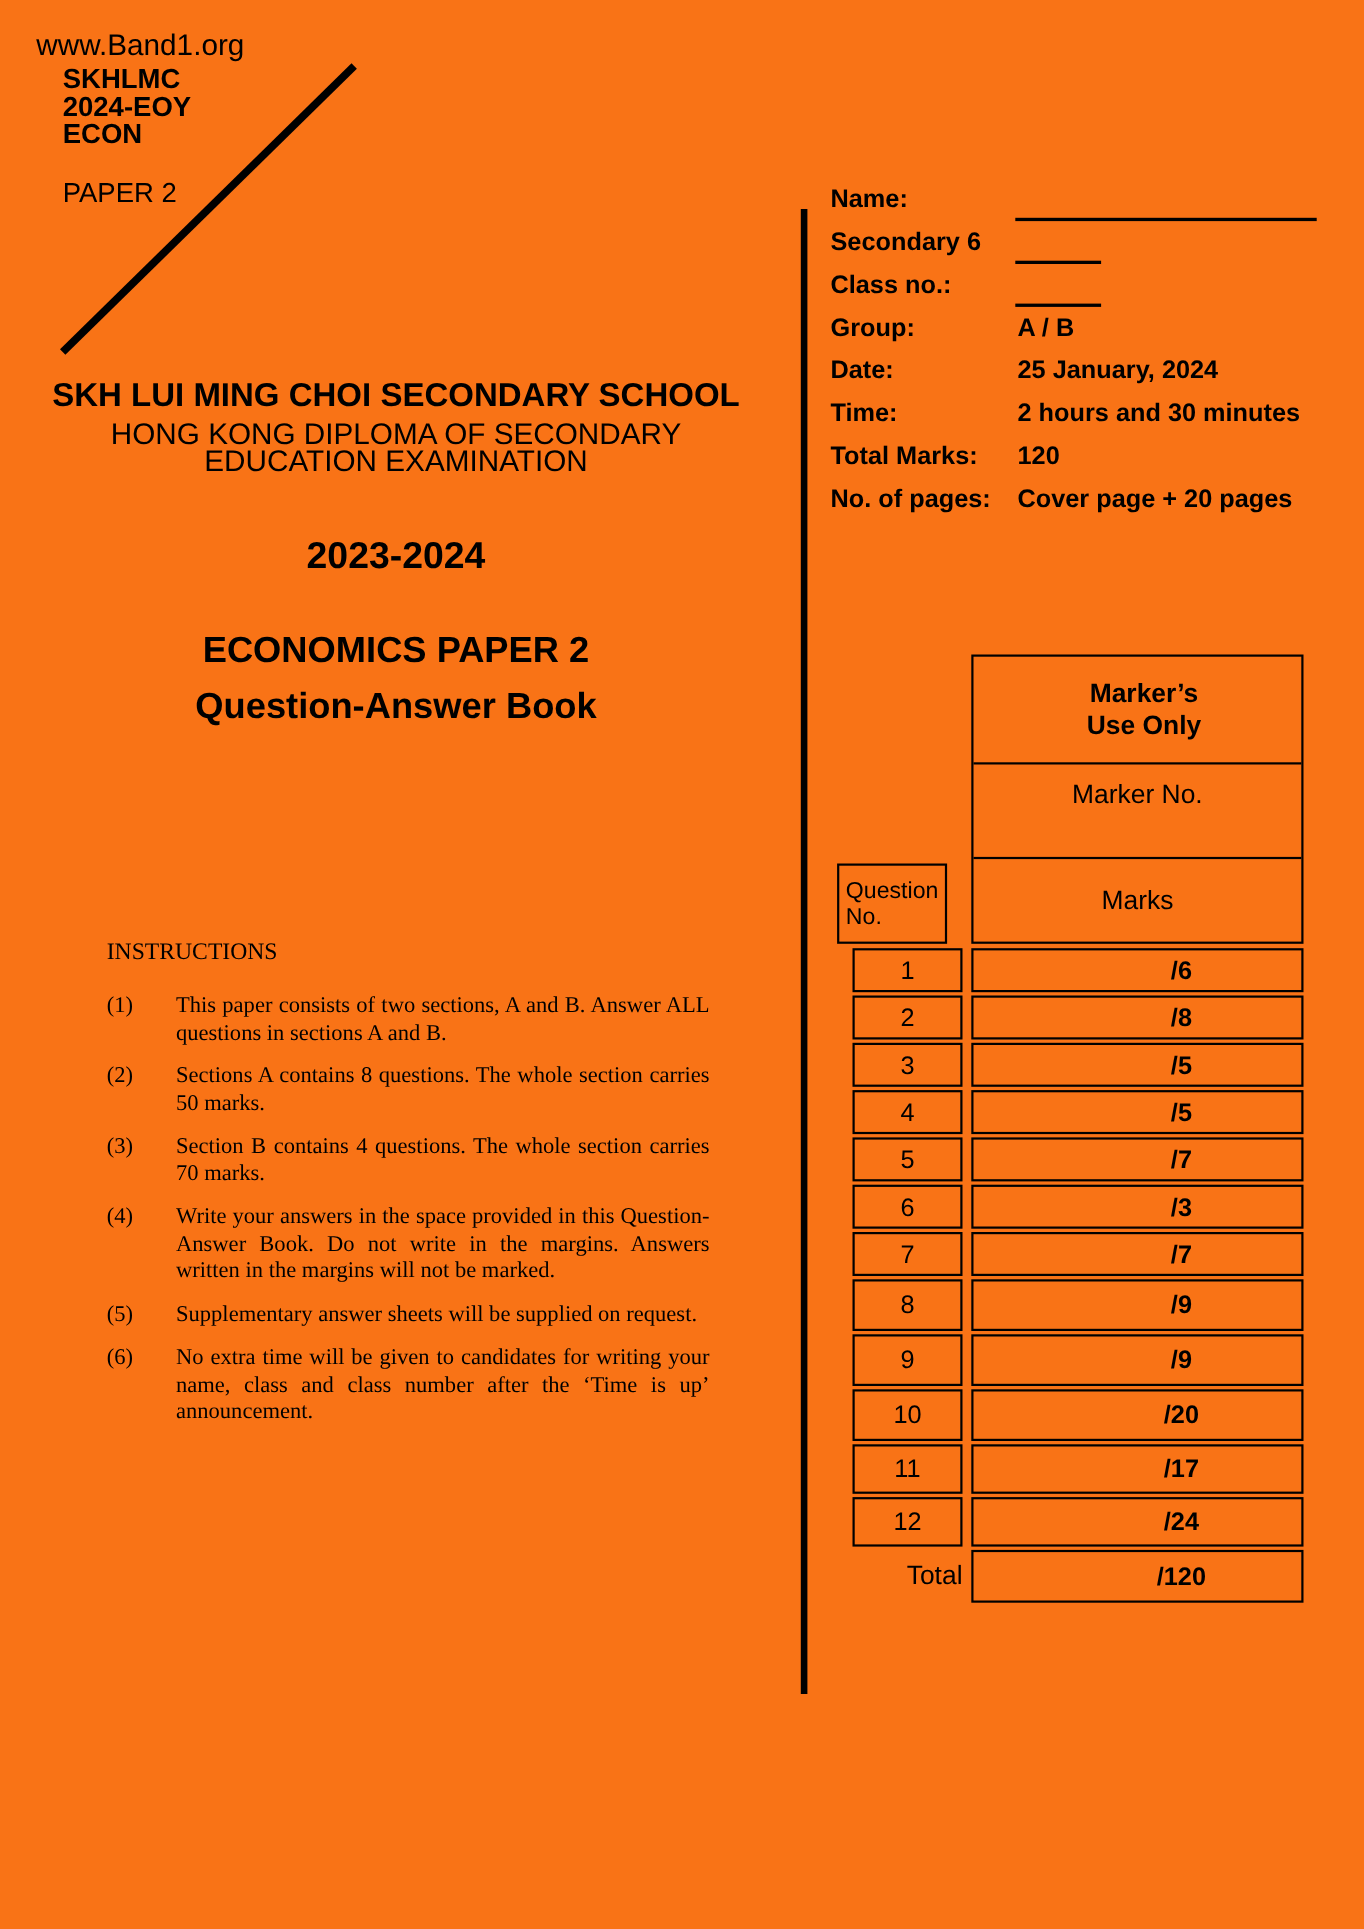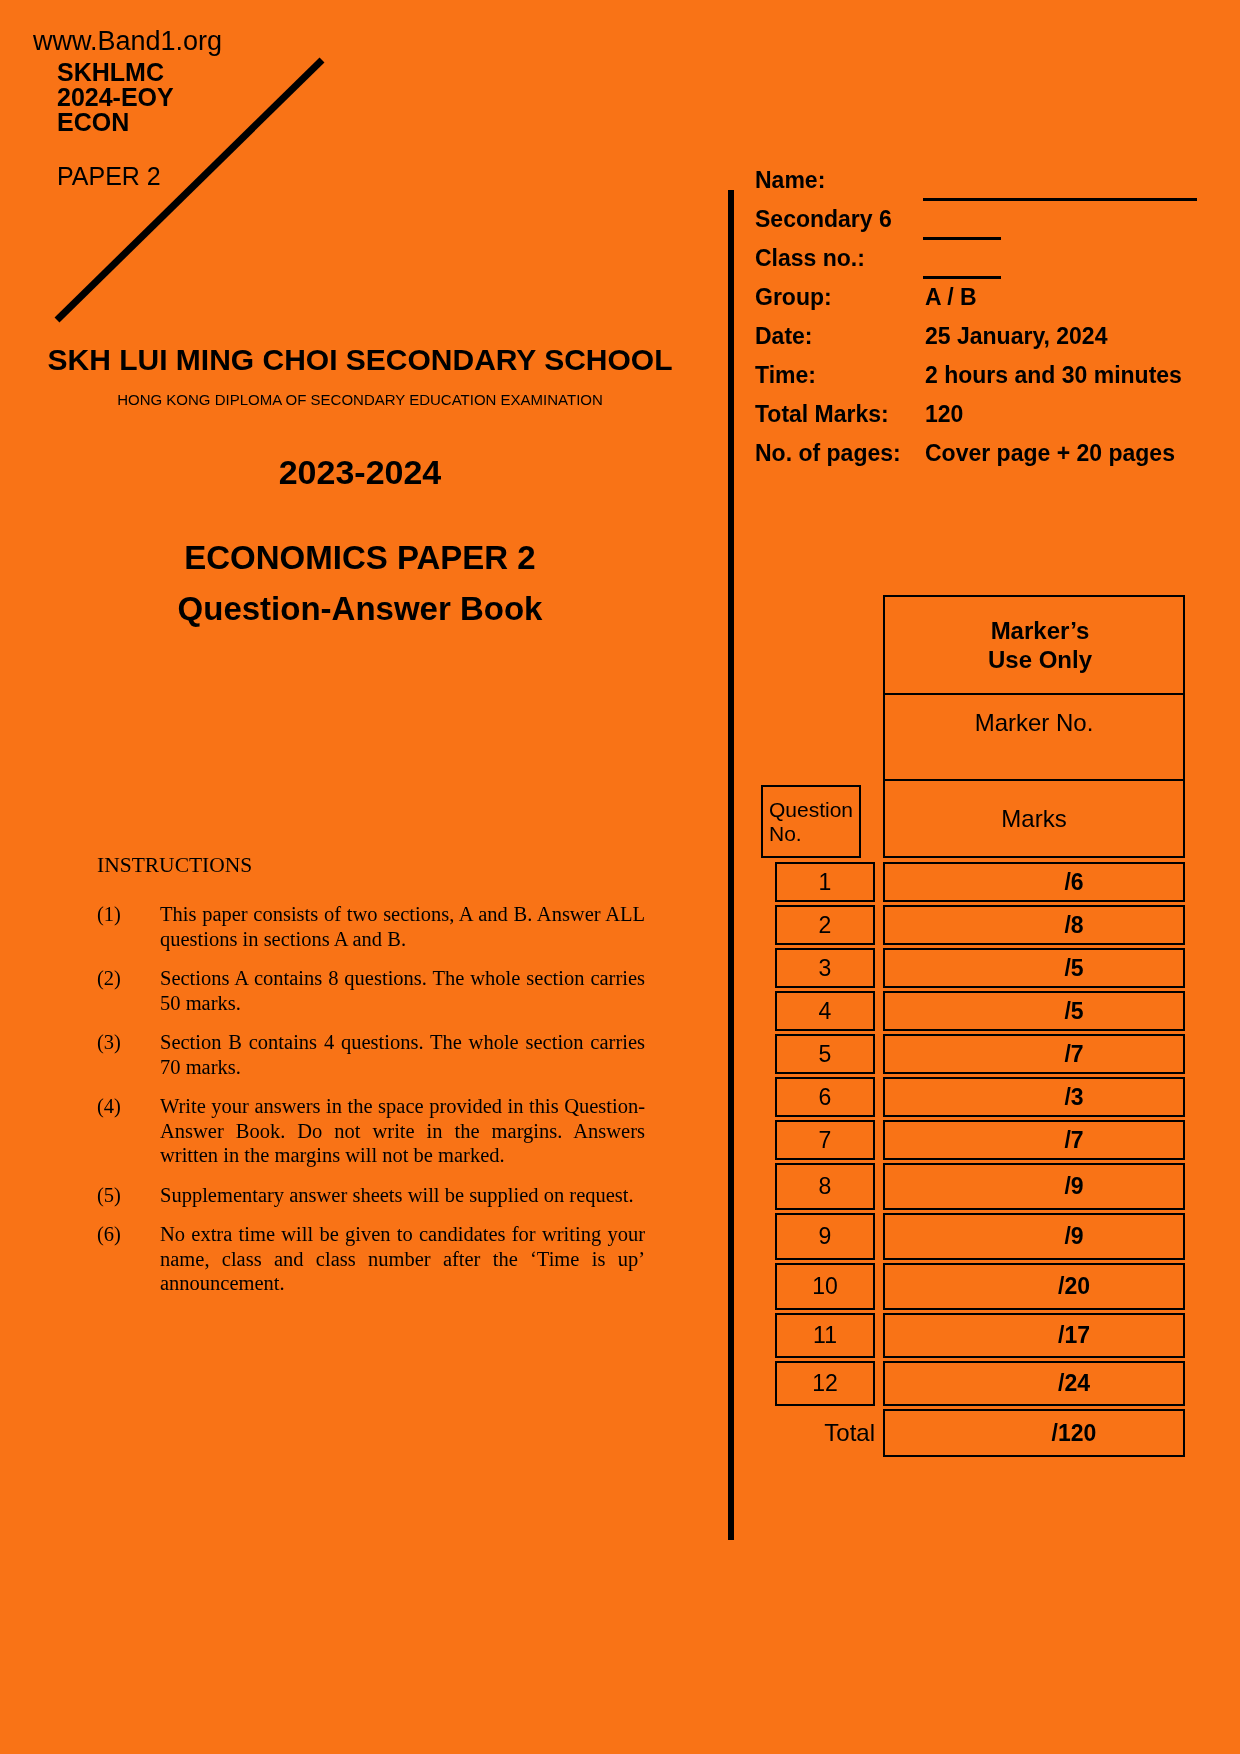--- a/index.html
+++ b/index.html
@@ -13,22 +13,22 @@
   
   .watermark{position:absolute;left:33px;top:26px;font-size:27px;color:#000;}
   .corner-code{position:absolute;left:57px;top:60px;font-weight:bold;font-size:25px;line-height:25px;white-space:pre-line;}
   .corner-paper{position:absolute;left:57px;top:162px;font-size:25px;}
   .diag-svg{position:absolute;left:0;top:0;}
   
   .vdivider{position:absolute;left:728px;top:190px;width:6px;height:1350px;background:#000;}
   
   .titles{position:absolute;left:40px;top:344px;width:640px;text-align:center;}
   .t-school{font-size:30px;font-weight:bold;line-height:32px;}
-  .t-board{font-size:15px;margin-top:7px;line-height:34px;}
-  .t-year{font-size:34px;font-weight:bold;margin-top:37px;line-height:36px;}
+  .t-board{font-size:27px;margin-top:7px;line-height:24px;}
+  .t-year{font-size:34px;font-weight:bold;margin-top:56px;line-height:36px;}
   .t-assess{font-size:34px;font-weight:bold;margin-top:15px;line-height:36px;}
   .t-subject{font-size:33px;font-weight:bold;margin-top:50px;line-height:36px;}
   .t-book{font-size:33px;font-weight:bold;margin-top:15px;line-height:36px;}
   
   .instructions{position:absolute;left:97px;top:853px;width:548px;
     font-family:"Liberation Serif","DejaVu Serif",serif;font-size:20.5px;}
   .ins-heading{font-weight:normal;font-size:21.5px;margin-bottom:24px;}
   .ins-item{display:flex;margin-bottom:15px;line-height:24.5px;}
   .ins-num{width:63px;flex:0 0 63px;}
   .ins-text{flex:1;text-align:justify;}

